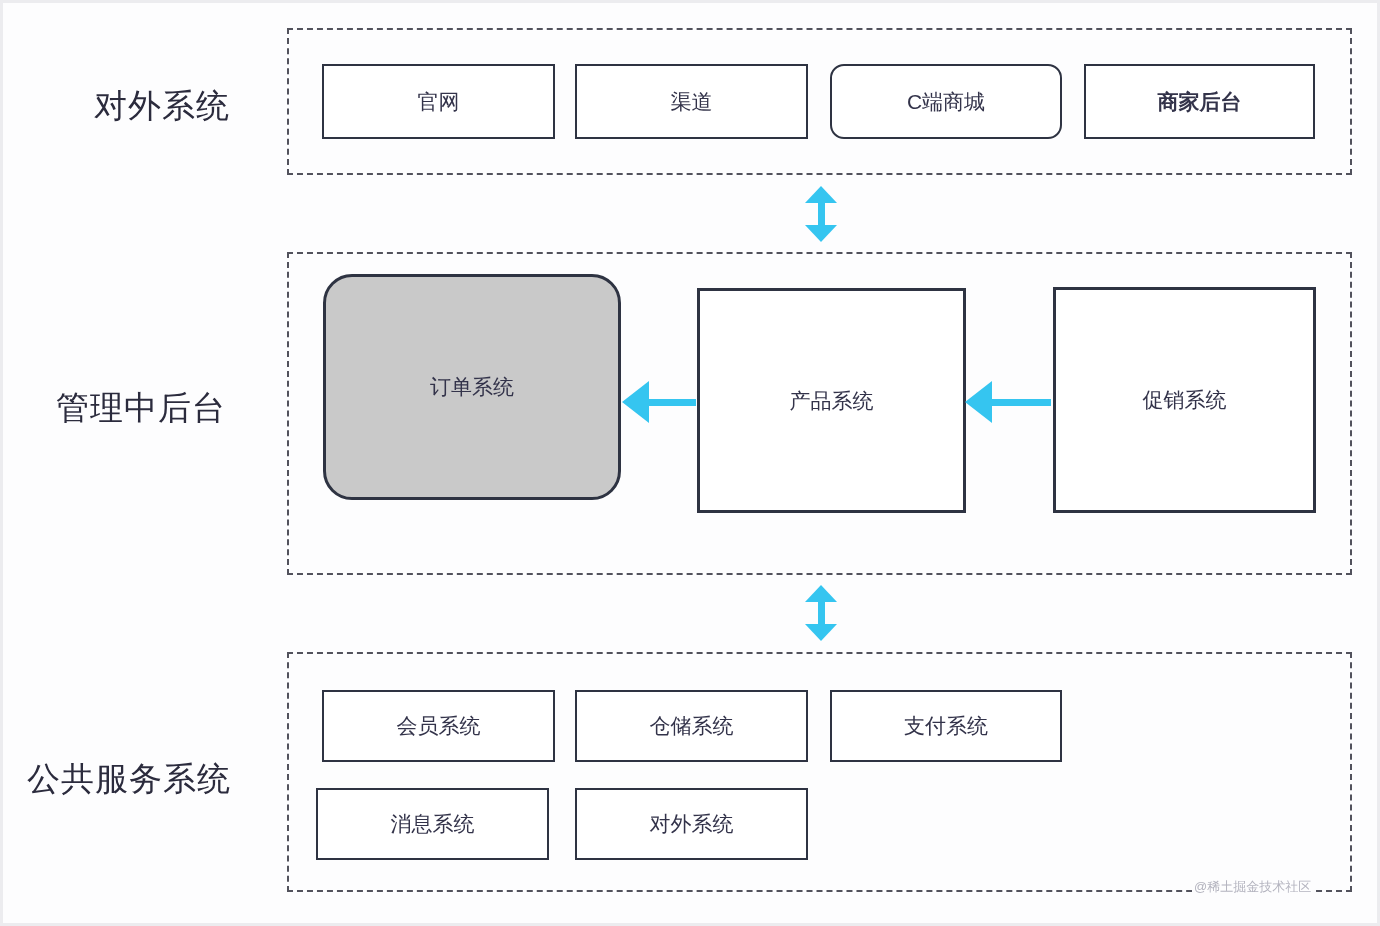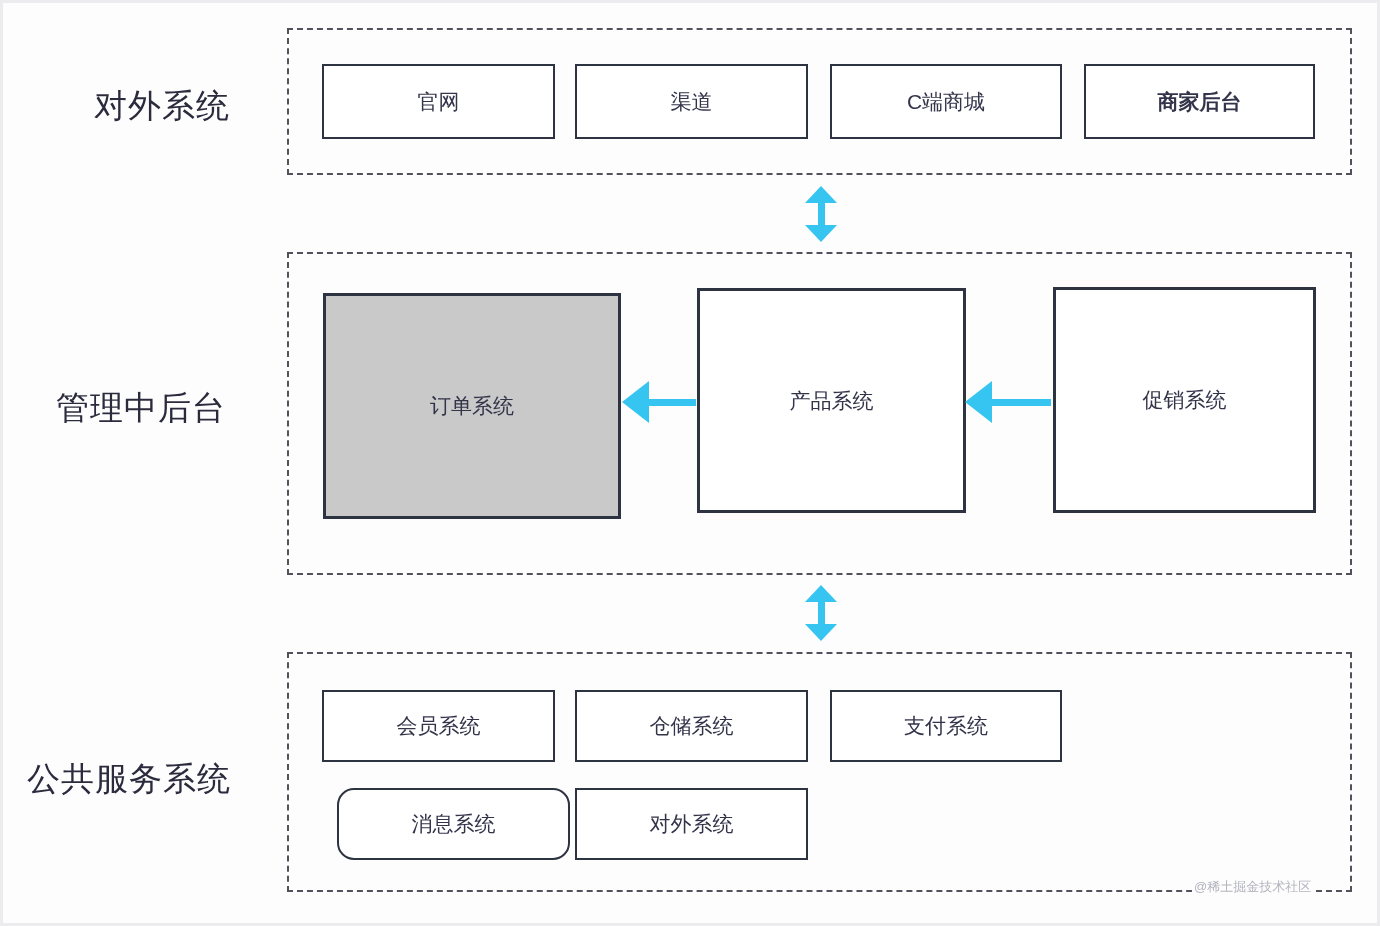--- a/index.html
+++ b/index.html
@@ -86,38 +86,38 @@
   <div class="section-label" style="left:94px;top:84px;">对外系统</div>
 
   <div class="group" style="left:287px;top:28px;width:1061px;height:143px;"></div>
 
   <div class="node" style="left:575px;top:64px;width:229px;height:71px;">
     <span class="node-label">渠道</span>
   </div>
   <div class="node" style="left:322px;top:64px;width:229px;height:71px;">
     <span class="node-label">官网</span>
   </div>
-  <div class="node" style="left:830px;top:64px;width:228px;height:71px;">
+  <div class="node" style="left:830px;top:64px;width:228px;height:71px;border-radius:14px;">
     <span class="node-label">C端商城</span>
   </div>
   <div class="node" style="left:1084px;top:64px;width:227px;height:71px;font-weight:bold;">
     <span class="node-label">商家后台</span>
   </div>
 
   <div class="varrow" style="left:805px;top:186px;height:56px;">
     <div class="vhead-up"></div>
     <div class="vshaft"></div>
     <div class="vhead-down"></div>
   </div>
 
   <div class="section-label" style="left:56px;top:386px;">管理中后台</div>
 
   <div class="group" style="left:287px;top:252px;width:1061px;height:319px;"></div>
 
-  <div class="node big highlight" style="left:323px;top:293px;width:292px;height:220px;">
+  <div class="node big highlight" style="left:323px;top:274px;width:292px;height:220px;border-radius:29px;">
     <span class="node-label">订单系统</span>
   </div>
   <div class="node big" style="left:697px;top:288px;width:263px;height:219px;">
     <span class="node-label">产品系统</span>
   </div>
   <div class="node big" style="left:1053px;top:287px;width:257px;height:220px;">
     <span class="node-label">促销系统</span>
   </div>
 
   <div class="harrow" style="left:622px;top:381px;width:74px;">
@@ -142,21 +142,21 @@
 
   <div class="node" style="left:322px;top:690px;width:229px;height:68px;">
     <span class="node-label">会员系统</span>
   </div>
   <div class="node" style="left:575px;top:690px;width:229px;height:68px;">
     <span class="node-label">仓储系统</span>
   </div>
   <div class="node" style="left:830px;top:690px;width:228px;height:68px;">
     <span class="node-label">支付系统</span>
   </div>
-  <div class="node" style="left:337px;top:788px;width:229px;height:68px;border-radius:17px;">
+  <div class="node" style="left:316px;top:788px;width:229px;height:68px;">
     <span class="node-label">消息系统</span>
   </div>
   <div class="node" style="left:575px;top:788px;width:229px;height:68px;">
     <span class="node-label">对外系统</span>
   </div>
 
   <div class="watermark" style="left:1192px;top:878px;">@稀土掘金技术社区</div>
 
 </div>
 

